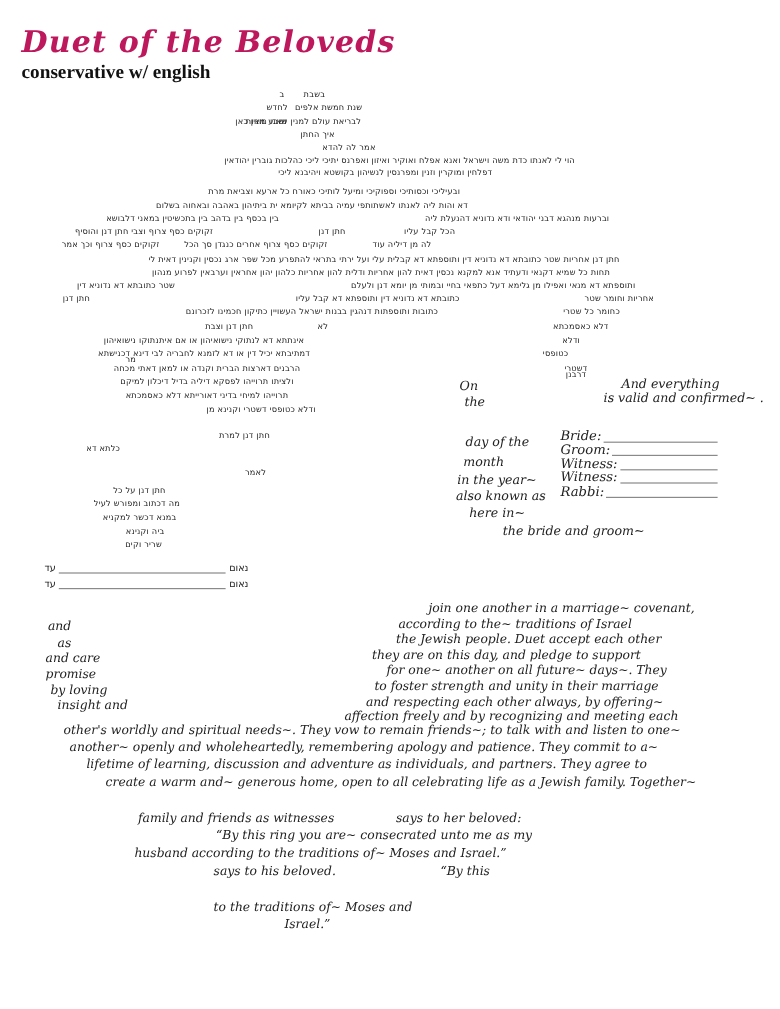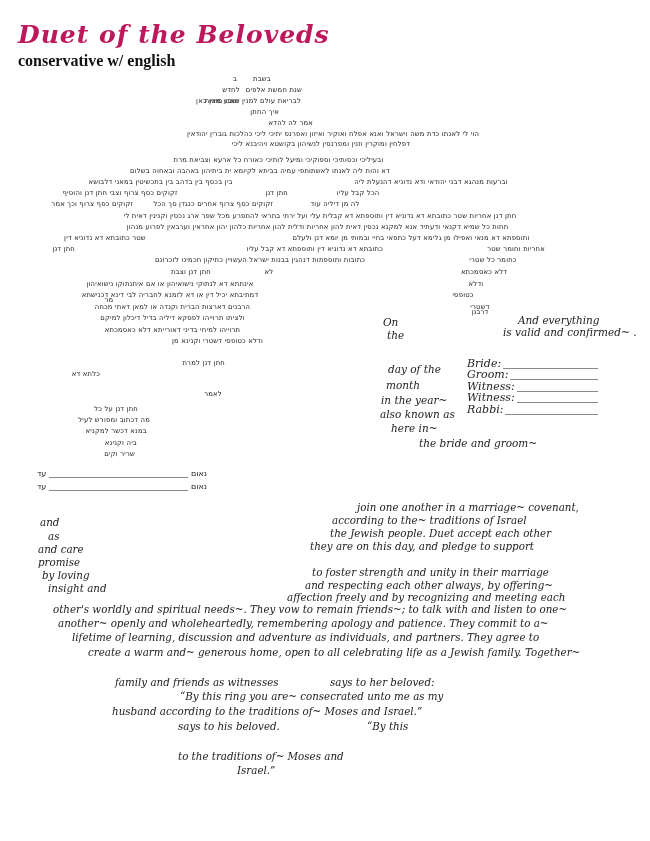--- a/index.html
+++ b/index.html
@@ -104,20 +104,21 @@
     </div>
 
   <div class="layer">
       <div class="frag script" style="left: 357px; top: 502px;">join one another in a marriage~ covenant,</div>
       <div class="frag script" style="left: 332px; top: 515px;">according to the~  traditions of  Israel</div>
       <div class="frag script" style="left: 40px; top: 517px;">and</div>
       <div class="frag script" style="left: 330px; top: 528px;">the  Jewish people. Duet  accept each  other</div>
       <div class="frag script" style="left: 48px; top: 531px;">as</div>
       <div class="frag script" style="left: 310px; top: 541px;">they are on this day, and pledge to  support</div>
       <div class="frag script" style="left: 38px; top: 544px;">and care</div>
+      <div class="frag script" style="left: 322px; top: 554px;">for one~ another on all future~ days~.  They</div>
       <div class="frag script" style="left: 38px; top: 557px;">promise</div>
       <div class="frag script" style="left: 312px; top: 567px;">to foster strength and unity in their marriage</div>
       <div class="frag script" style="left: 42px; top: 570px;">by loving</div>
       <div class="frag script" style="left: 305px; top: 580px;">and  respecting each other always, by offering~</div>
       <div class="frag script" style="left: 48px; top: 583px;">insight and</div>
       <div class="frag script" style="left: 287px; top: 592px;">affection freely and by recognizing and meeting  each</div>
       <div class="frag script" style="left: 53px; top: 604px;">other's  worldly and spiritual needs~. They vow to remain  friends~; to talk with  and listen to one~</div>
       <div class="frag script" style="left: 58px; top: 618px;">another~ openly and wholeheartedly, remembering apology and patience.  They commit  to  a~</div>
       <div class="frag script" style="left: 72px; top: 632px;">lifetime of learning, discussion and  adventure as individuals, and partners. They agree  to</div>
       <div class="frag script" style="left: 88px; top: 647px;">create a warm and~ generous home, open to all  celebrating life as  a  Jewish  family. Together~</div>

